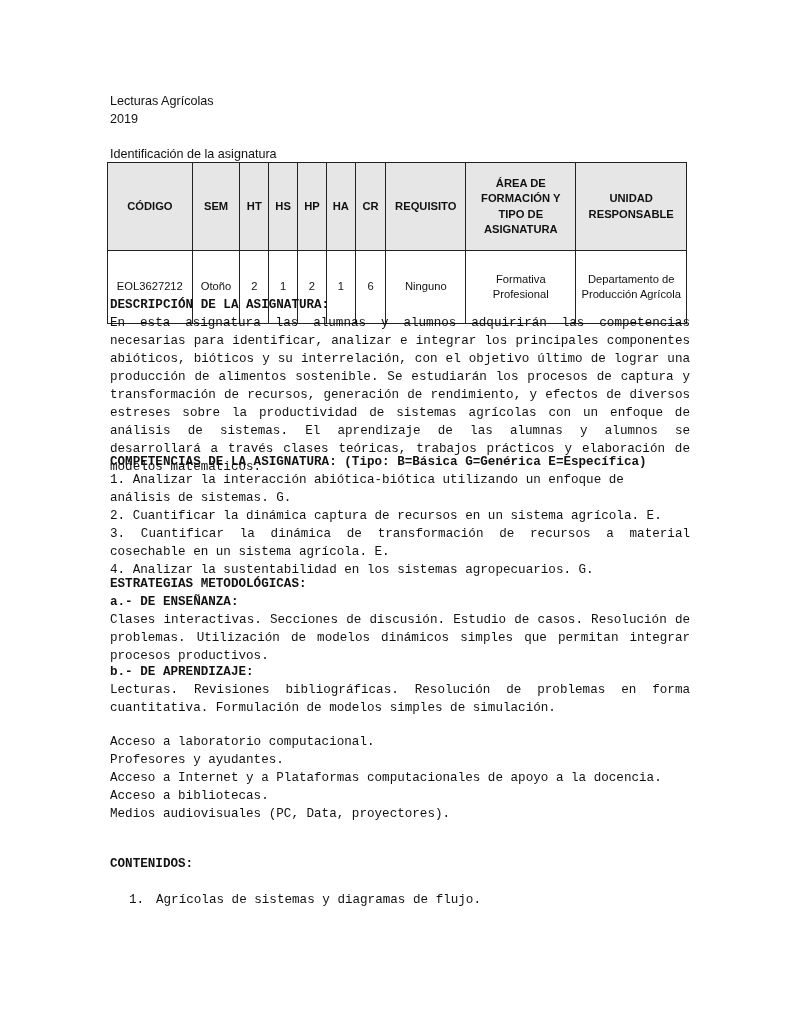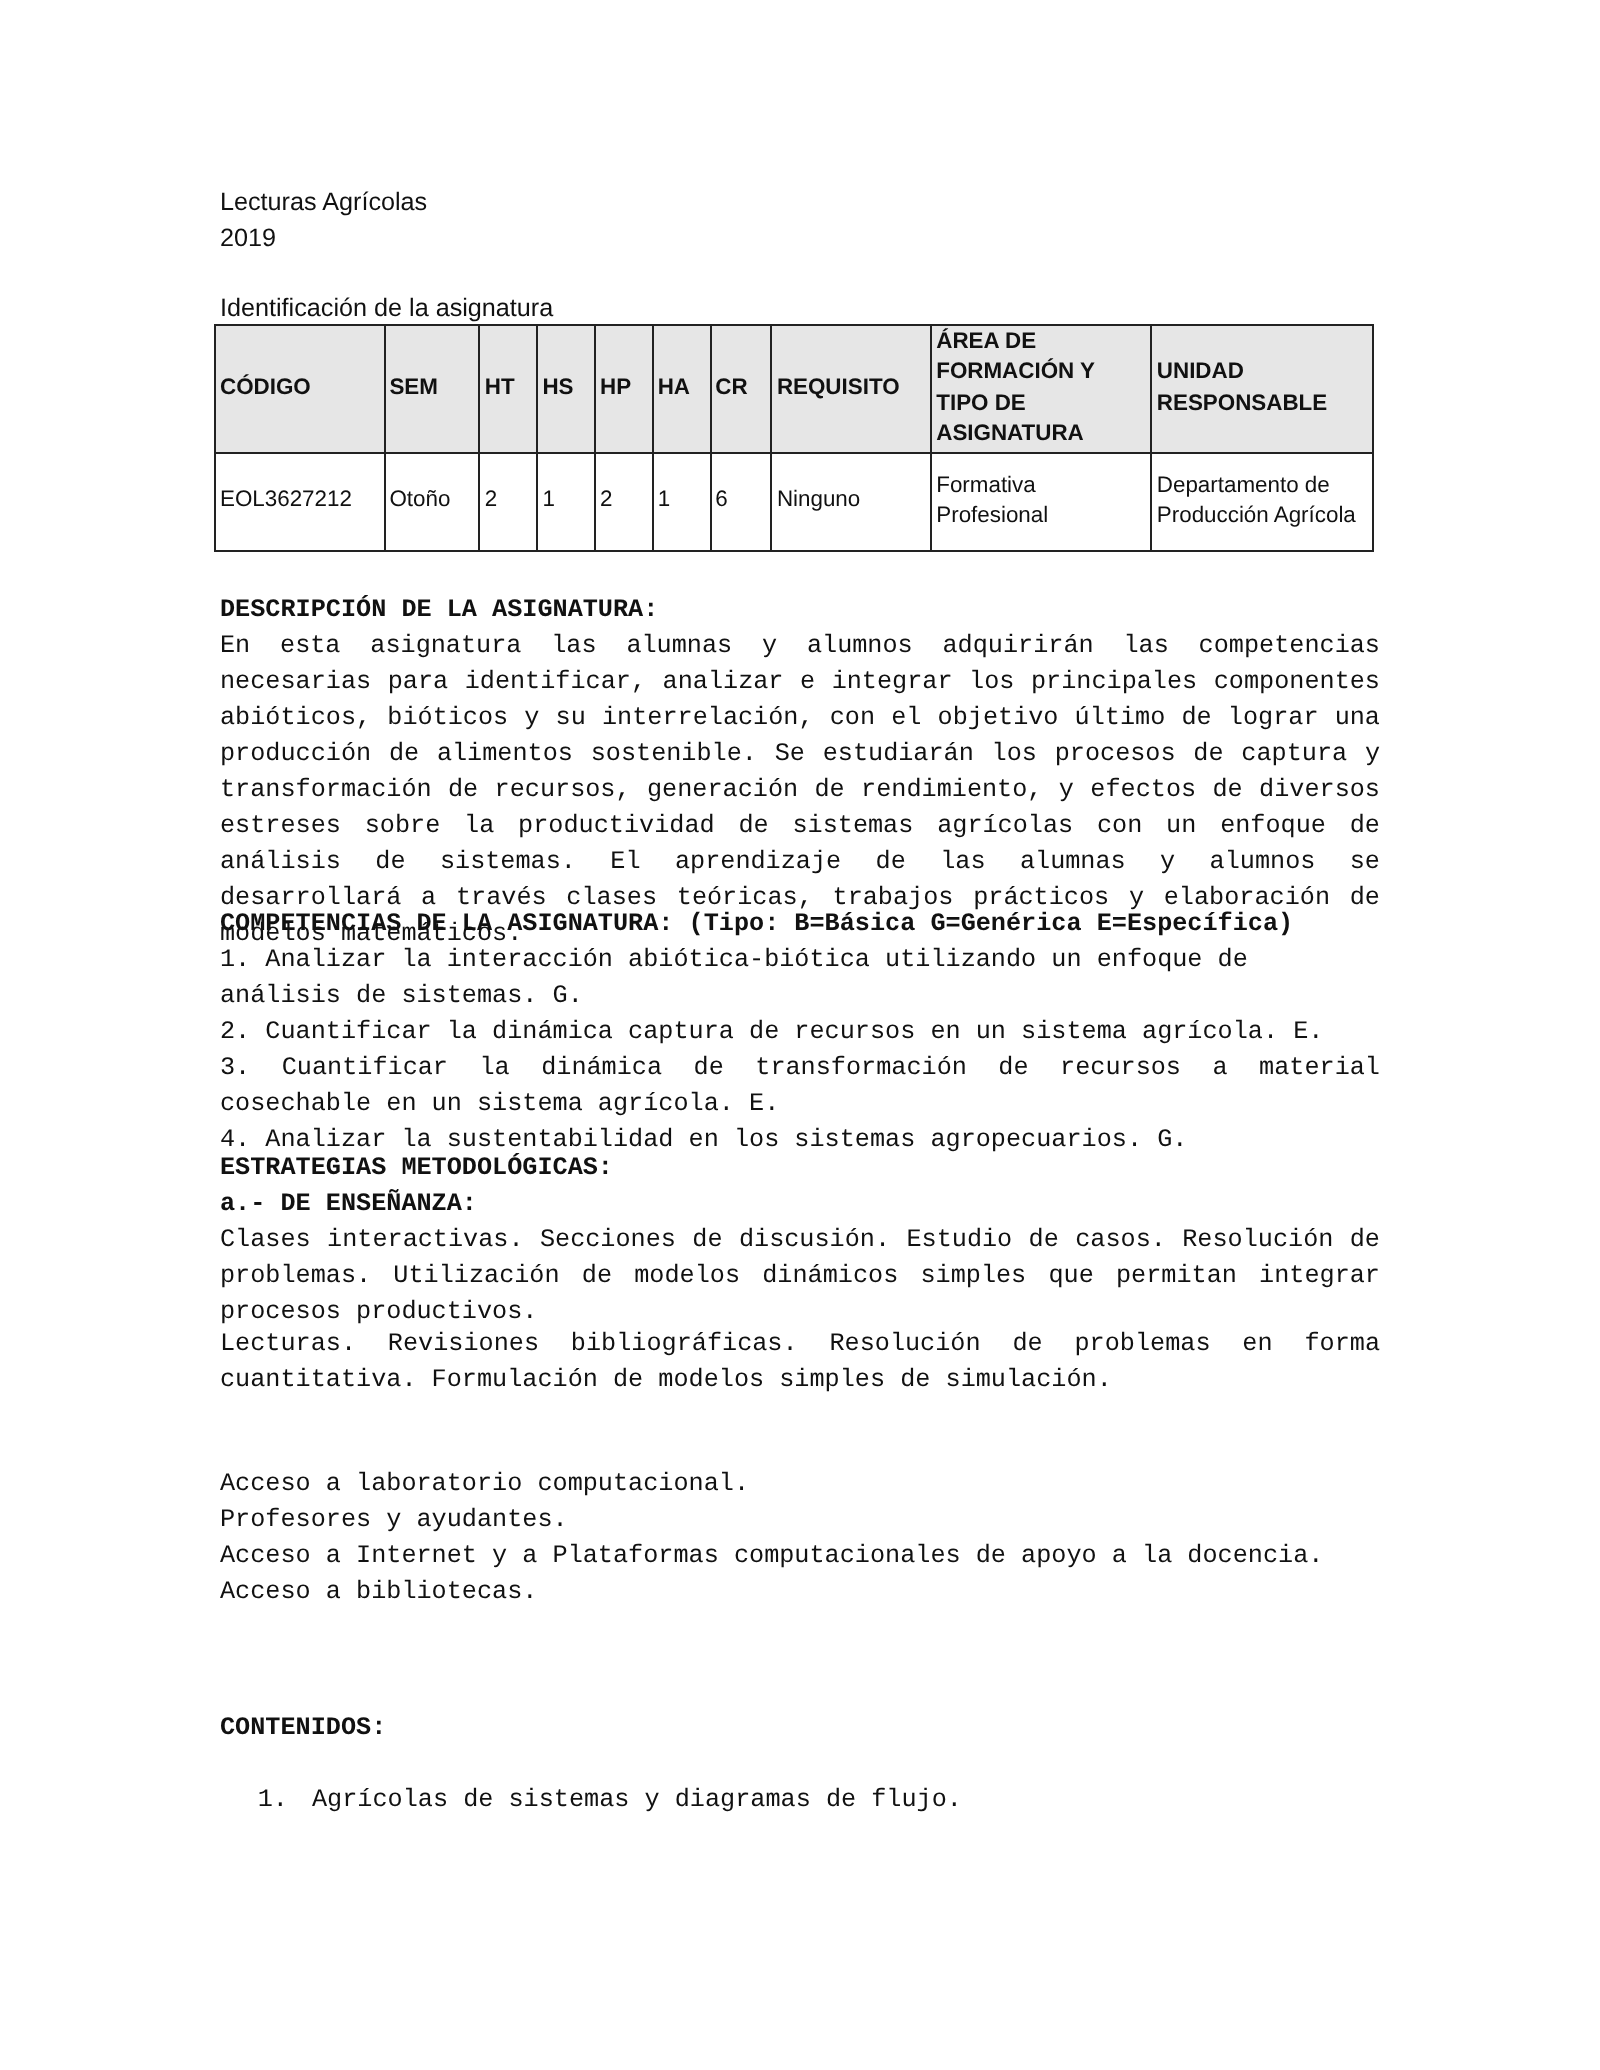--- a/index.html
+++ b/index.html
@@ -9,21 +9,21 @@
   }
   .page { position: absolute; left: 110px; top: 0; width: 580px; font-size: 12.6px; line-height: 18px; }
   .line { white-space: nowrap; }
   .title { position: absolute; top: 92px; left: 0; }
   .year { position: absolute; top: 110px; left: 0; }
   .ident { position: absolute; top: 145px; left: 0; }
   table.course {
     position: absolute; top: 162px; left: -3px; border-collapse: collapse;
     font-size: 11.2px; line-height: 15.5px;
   }
-  table.course th, table.course td { border: 1.3px solid #222; text-align: left; padding: 0 2px; }
+  table.course th, table.course td { border: 1.3px solid #222; text-align: center; padding: 12px 2px; }
   table.course th { background: #e6e6e6; font-weight: bold; height: 63px; }
   table.course td { height: 48px; }
   .section { position: absolute; left: 0; width: 580px; font-family: Liberation Mono, monospace; }
   .h { font-weight: bold; }
   .just { text-align: justify; text-align-last: left; }
   .list-num { display: inline-block; width: 22px; text-align: right; margin-right: 12px; }
 </style>
 </head>
 <body>
 
@@ -74,28 +74,30 @@
     <div>4. Analizar la sustentabilidad en los sistemas agropecuarios. G.</div>
   </div>
 
   <div class="section" style="top:575px">
     <div class="h">ESTRATEGIAS METODOLÓGICAS:</div>
     <div class="h">a.- DE ENSEÑANZA:</div>
     <div class="just">Clases interactivas. Secciones de discusión. Estudio de casos. Resolución de problemas. Utilización de modelos dinámicos simples que permitan integrar procesos productivos.</div>
   </div>
 
   <div class="section" style="top:663px">
+    <div class="h">b.- DE APRENDIZAJE:</div>
     <div class="just">Lecturas. Revisiones bibliográficas. Resolución de problemas en forma cuantitativa. Formulación de modelos simples de simulación.</div>
   </div>
 
   <div class="section" style="top:733px">
     <div>Acceso a laboratorio computacional.</div>
     <div>Profesores y ayudantes.</div>
     <div>Acceso a Internet y a Plataformas computacionales de apoyo a la docencia.</div>
     <div>Acceso a bibliotecas.</div>
+    <div>Medios audiovisuales (PC, Data, proyectores).</div>
   </div>
 
   <div class="section" style="top:855px">
     <div class="h">CONTENIDOS:</div>
     <div style="margin-top:18px; padding-left:12px">
       <span class="list-num">1.</span><span>Agrícolas de sistemas y diagramas de flujo.</span>
     </div>
   </div>
 </div>
 

